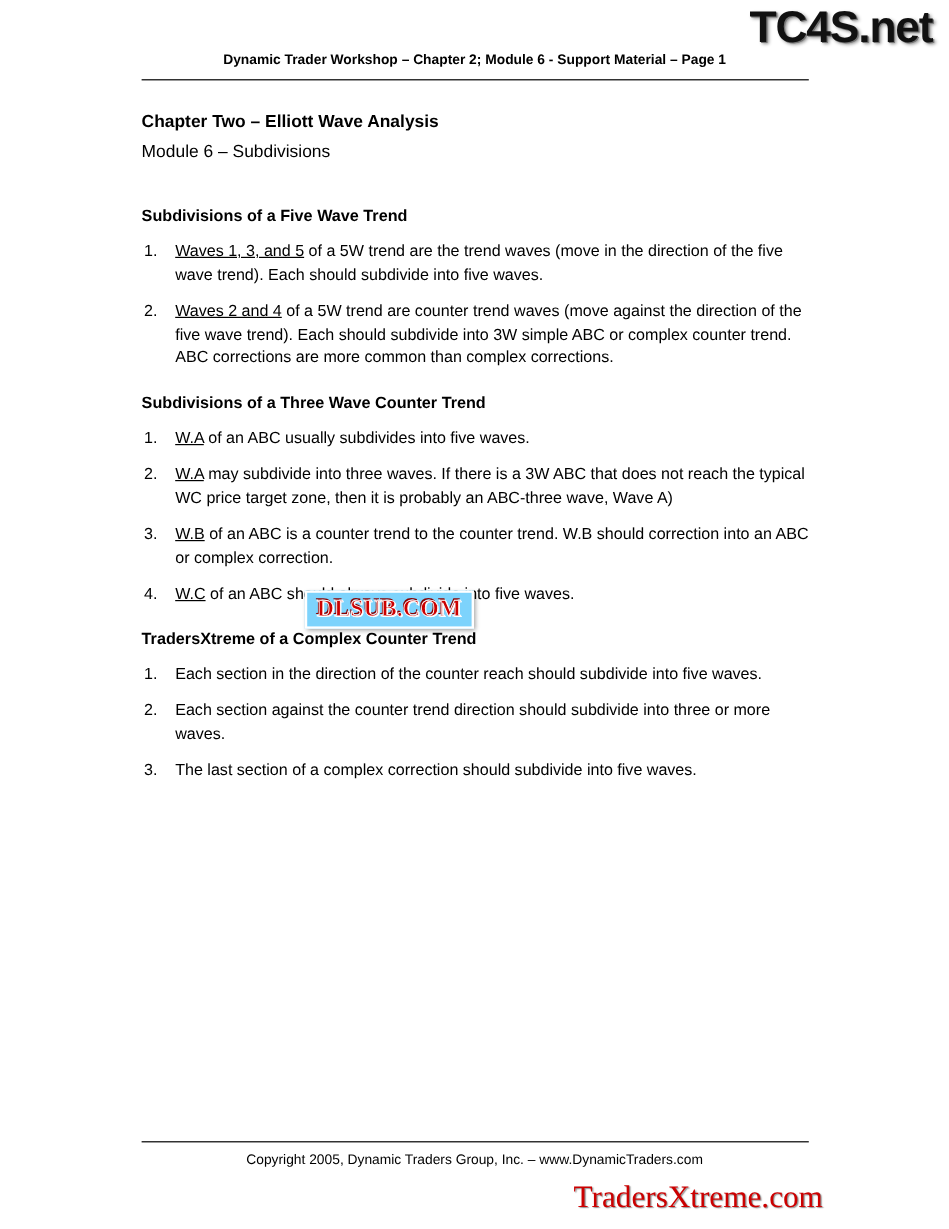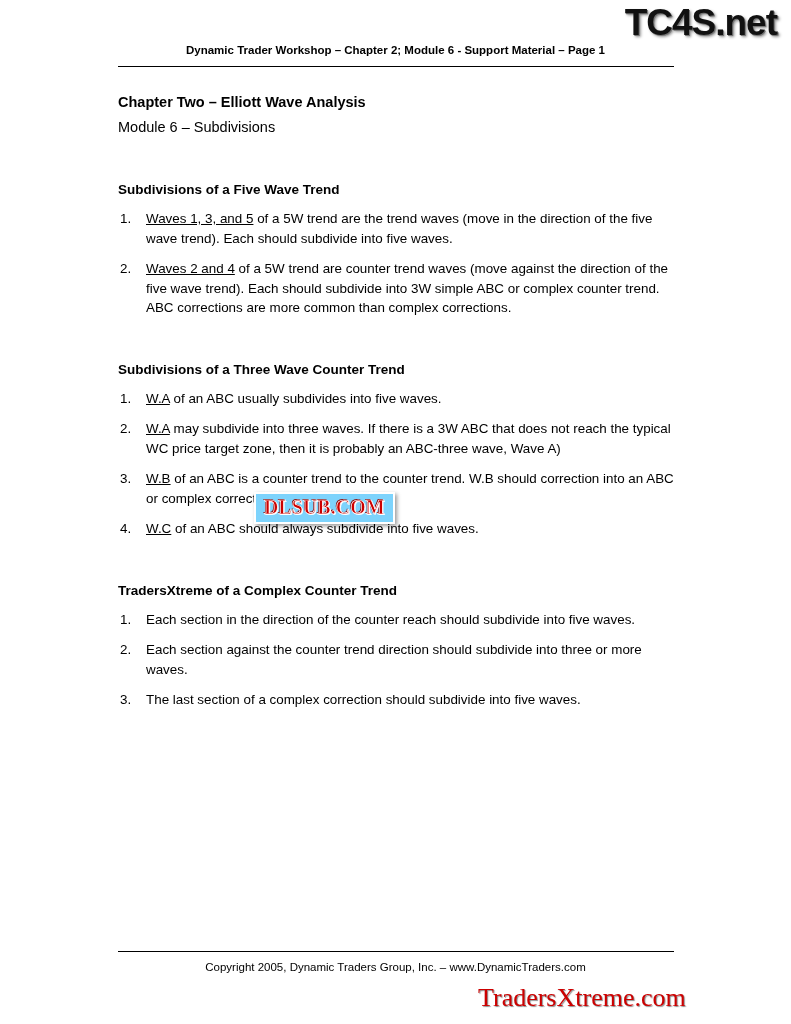--- a/index.html
+++ b/index.html
@@ -106,23 +106,23 @@
     margin: 0;
   }
   .doc-subtitle {
     font-size: 14.5px;
     font-weight: normal;
     line-height: 25px;
     margin: 0 0 0 0;
   }
 
   .section {
-    margin-top: 44px;
-  }
-  .section.first { margin-top: 42px; }
+    margin-top: 20px;
+  }
+  .section.first { margin-top: 32px; }
 
   .section-heading {
     font-size: 13.5px;
     font-weight: bold;
     margin: 0 0 12px 0;
   }
 
   ol.items {
     margin: 0;
     padding: 0;

